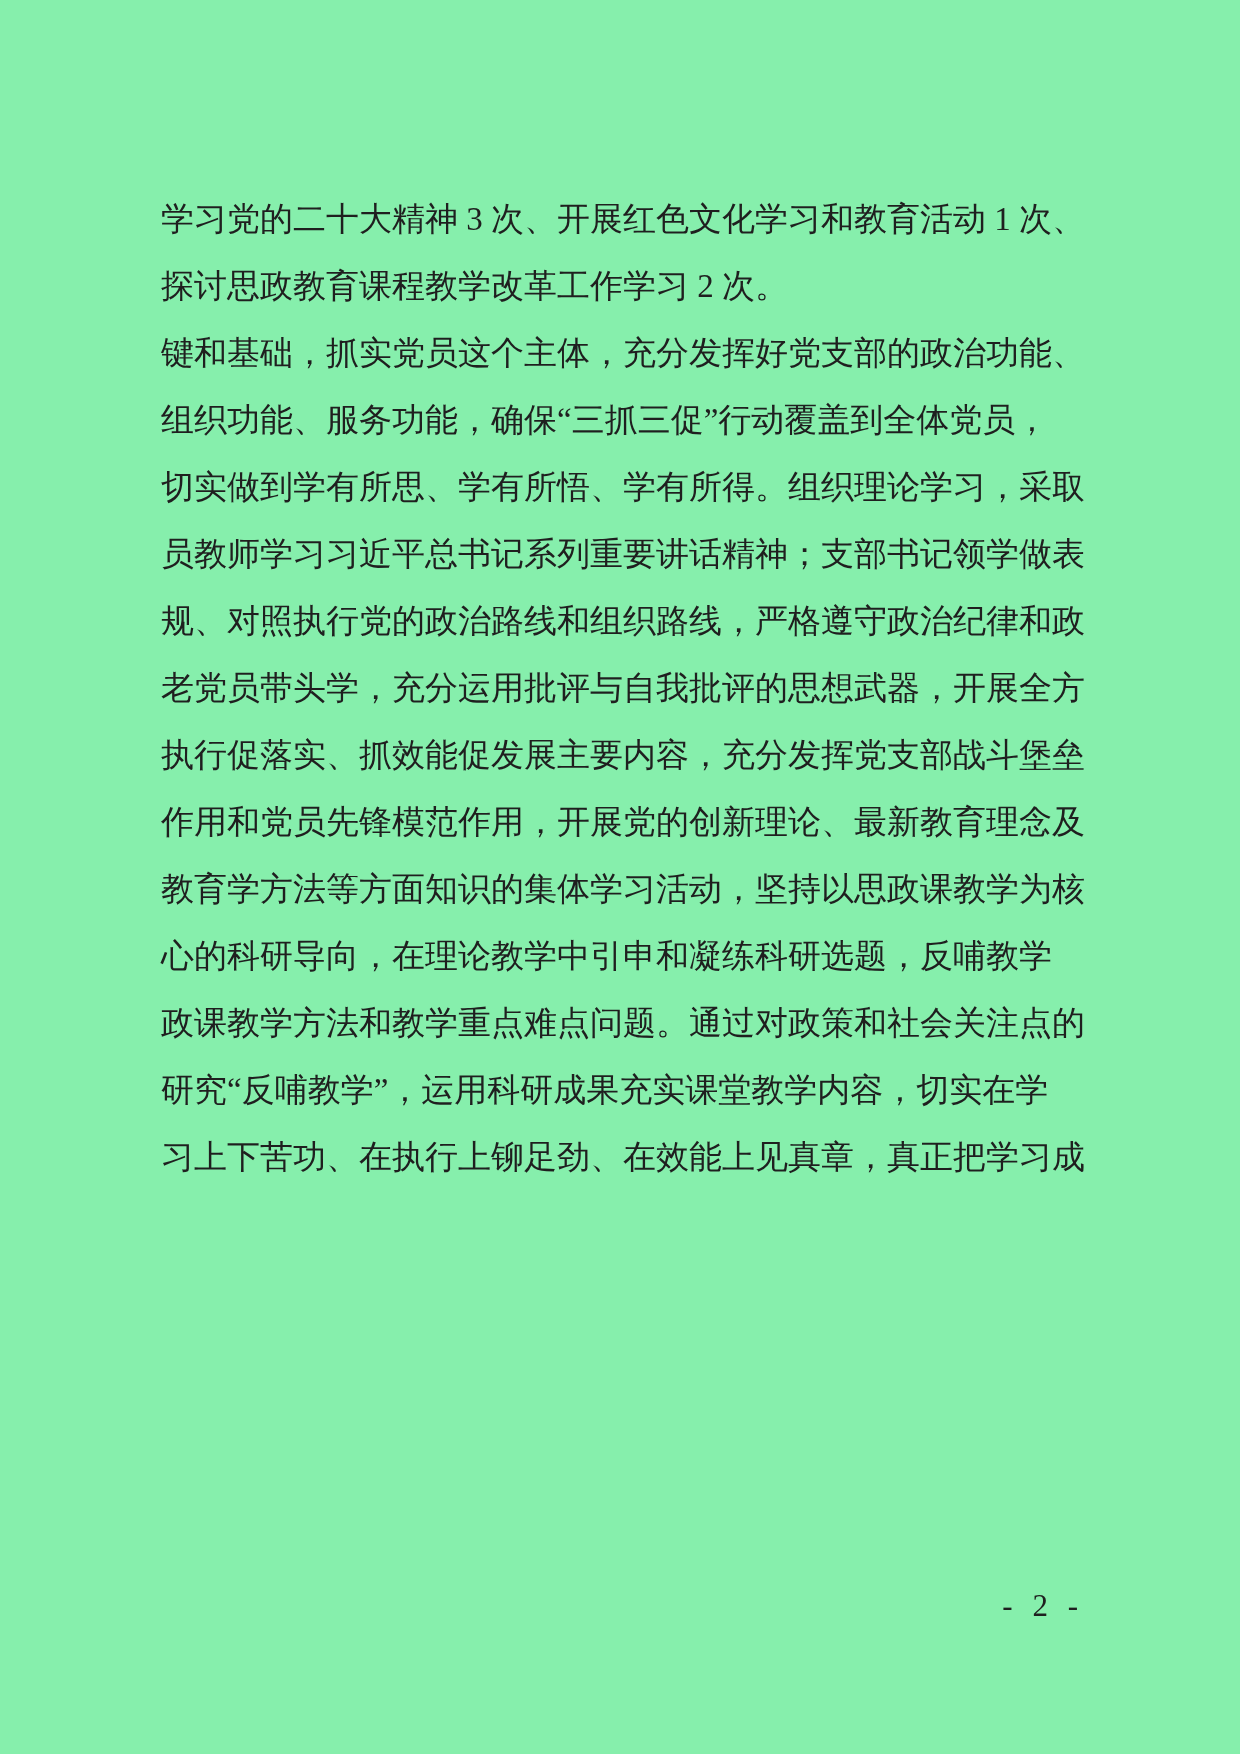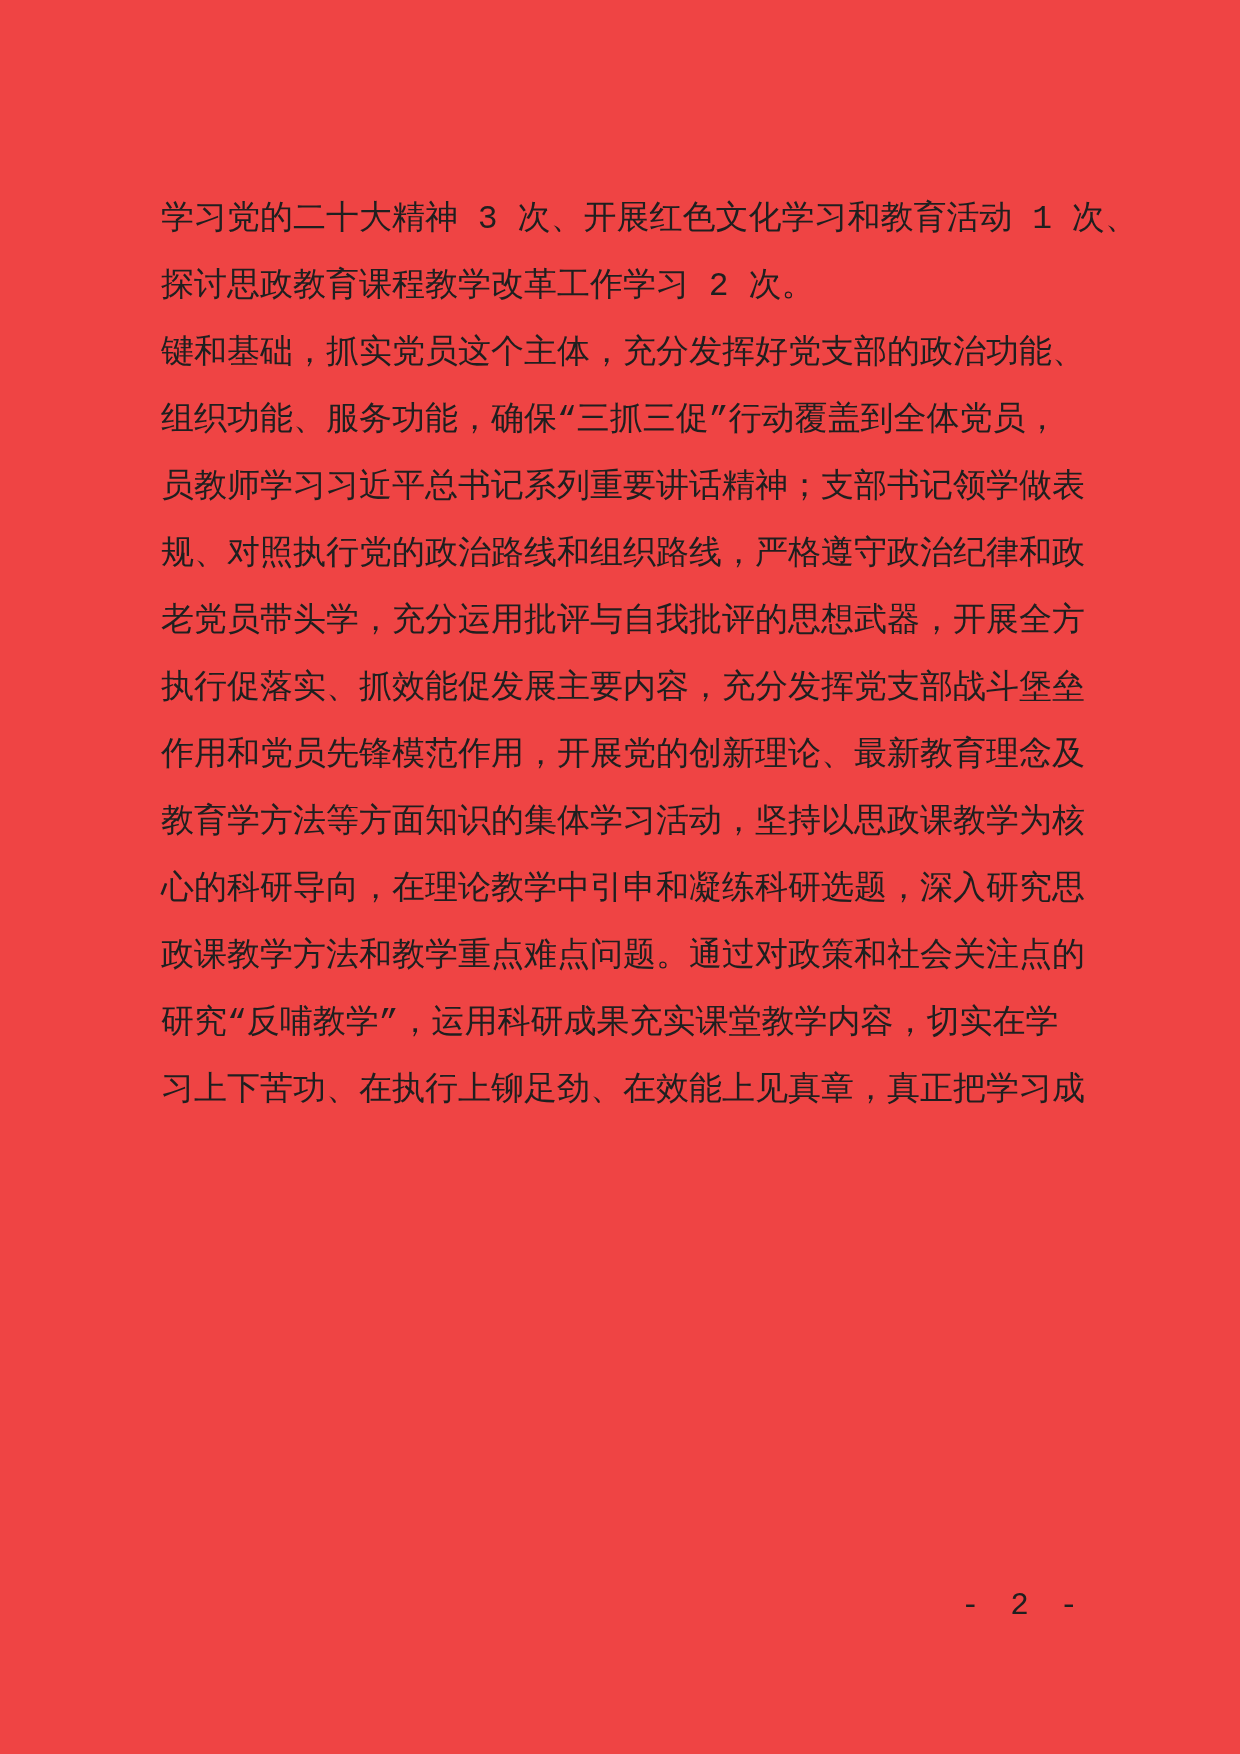--- a/index.html
+++ b/index.html
@@ -39,31 +39,32 @@
     right: 156px;
     font-size: 31px;
     line-height: 40px;
     letter-spacing: 6px;
     color: #1f1f1f;
   }
 </style>
 </head>
 <body>
 
-<div class="page" style="background: #ef4444; color: rgb(31, 31, 31); font-family: Liberation Mono, monospace;">
+<div class="page" style="background: #86efac; color: rgb(31, 31, 31);">
   <div class="text-block">
       <div class="text-line">学习党的二十大精神 3 次、开展红色文化学习和教育活动 1 次、</div>
       <div class="text-line">探讨思政教育课程教学改革工作学习 2 次。</div>
       <div class="text-line">键和基础，抓实党员这个主体，充分发挥好党支部的政治功能、</div>
       <div class="text-line">组织功能、服务功能，确保“三抓三促”行动覆盖到全体党员，</div>
+      <div class="text-line">切实做到学有所思、学有所悟、学有所得。组织理论学习，采取</div>
       <div class="text-line">员教师学习习近平总书记系列重要讲话精神；支部书记领学做表</div>
       <div class="text-line">规、对照执行党的政治路线和组织路线，严格遵守政治纪律和政</div>
       <div class="text-line">老党员带头学，充分运用批评与自我批评的思想武器，开展全方</div>
       <div class="text-line">执行促落实、抓效能促发展主要内容，充分发挥党支部战斗堡垒</div>
       <div class="text-line">作用和党员先锋模范作用，开展党的创新理论、最新教育理念及</div>
       <div class="text-line">教育学方法等方面知识的集体学习活动，坚持以思政课教学为核</div>
-      <div class="text-line">心的科研导向，在理论教学中引申和凝练科研选题，深入研究思</div>
+      <div class="text-line">心的科研导向，在理论教学中引申和凝练科研选题，反哺教学</div>
       <div class="text-line">政课教学方法和教学重点难点问题。通过对政策和社会关注点的</div>
       <div class="text-line">研究“反哺教学”，运用科研成果充实课堂教学内容，切实在学</div>
       <div class="text-line">习上下苦功、在执行上铆足劲、在效能上见真章，真正把学习成</div>
     </div>
   <div class="page-number">- 2 -</div>
 </div>
 
 </body></html>

